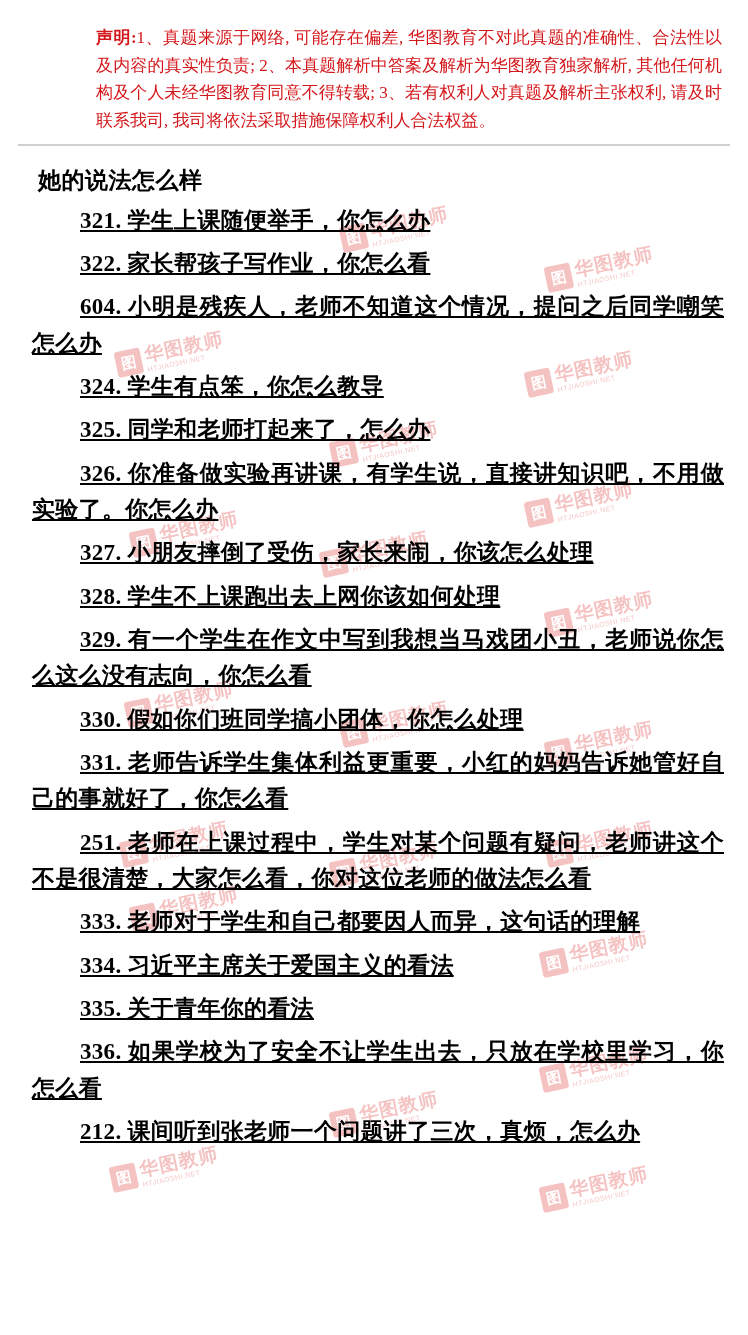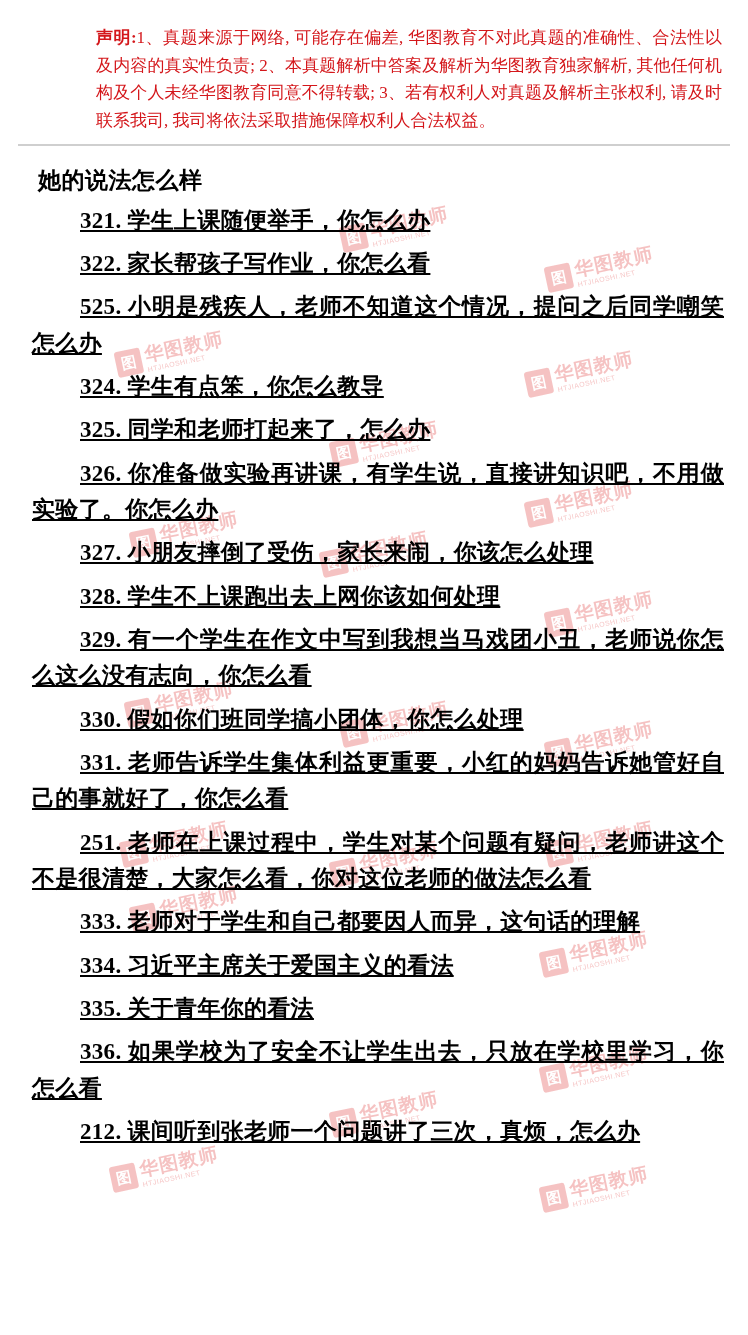--- a/index.html
+++ b/index.html
@@ -277,21 +277,21 @@
 
   <div class="disclaimer">
     <span class="lead">声明:</span><span>1、真题来源于网络, 可能存在偏差, 华图教育不对此真题的准确性、合法性以及内容的真实性负责; 2、本真题解析中答案及解析为华图教育独家解析, 其他任何机构及个人未经华图教育同意不得转载; 3、若有权利人对真题及解析主张权利, 请及时联系我司, 我司将依法采取措施保障权利人合法权益。</span>
   </div>
   <div class="rule"></div>
 
   <div class="content">
     <div class="lead-line">她的说法怎么样</div>
     <p class="q">321. 学生上课随便举手，你怎么办</p>
     <p class="q">322. 家长帮孩子写作业，你怎么看</p>
-    <p class="q">525. 小明是残疾人，老师不知道这个情况，提问之后同学嘲笑怎么办</p>
+    <p class="q">604. 小明是残疾人，老师不知道这个情况，提问之后同学嘲笑怎么办</p>
     <p class="q">324. 学生有点笨，你怎么教导</p>
     <p class="q">325. 同学和老师打起来了，怎么办</p>
     <p class="q">326. 你准备做实验再讲课，有学生说，直接讲知识吧，不用做实验了。你怎么办</p>
     <p class="q">327. 小朋友摔倒了受伤，家长来闹，你该怎么处理</p>
     <p class="q">328. 学生不上课跑出去上网你该如何处理</p>
     <p class="q">329. 有一个学生在作文中写到我想当马戏团小丑，老师说你怎么这么没有志向，你怎么看</p>
     <p class="q">330. 假如你们班同学搞小团体，你怎么处理</p>
     <p class="q">331. 老师告诉学生集体利益更重要，小红的妈妈告诉她管好自己的事就好了，你怎么看</p>
     <p class="q">251. 老师在上课过程中，学生对某个问题有疑问，老师讲这个不是很清楚，大家怎么看，你对这位老师的做法怎么看</p>
     <p class="q">333. 老师对于学生和自己都要因人而异，这句话的理解</p>

